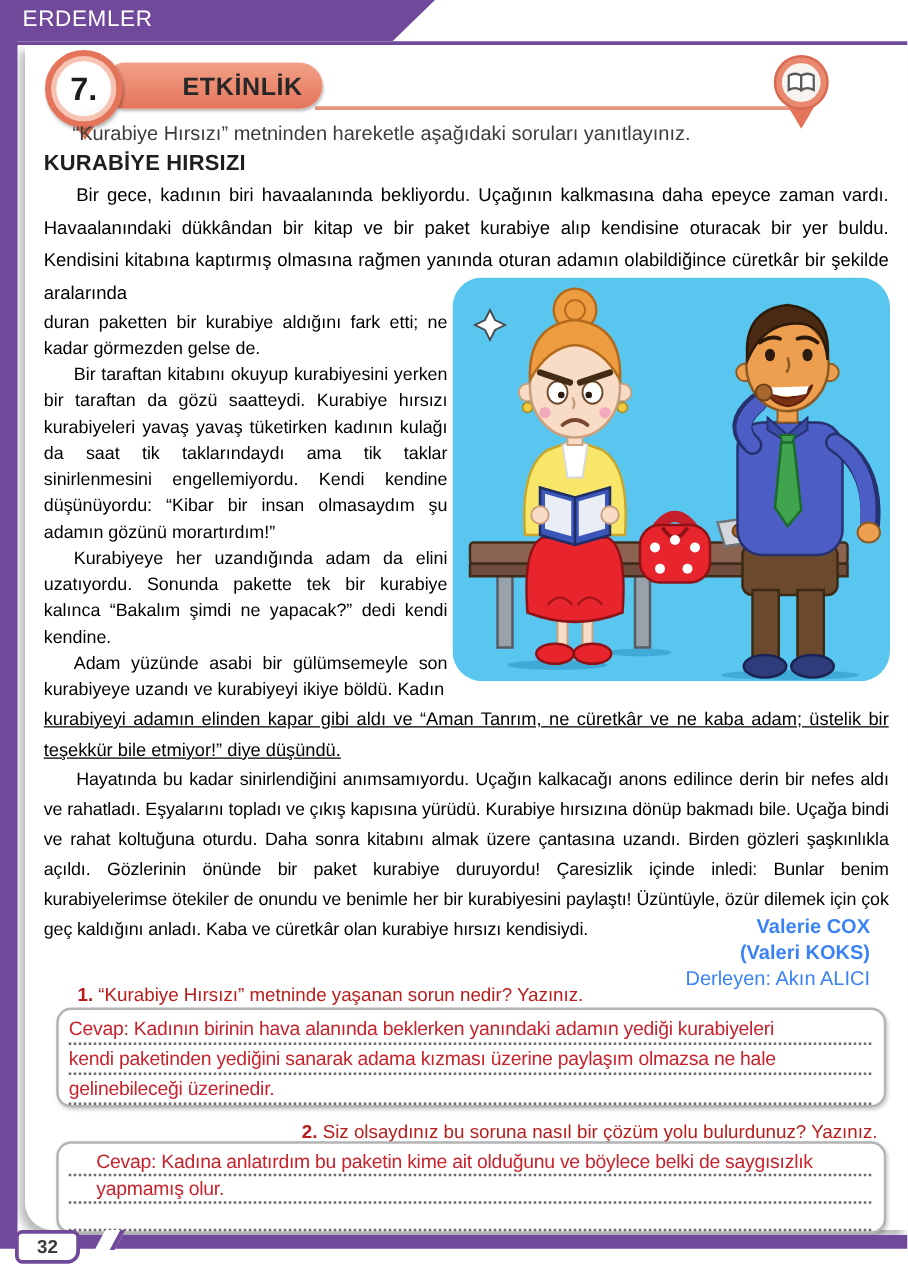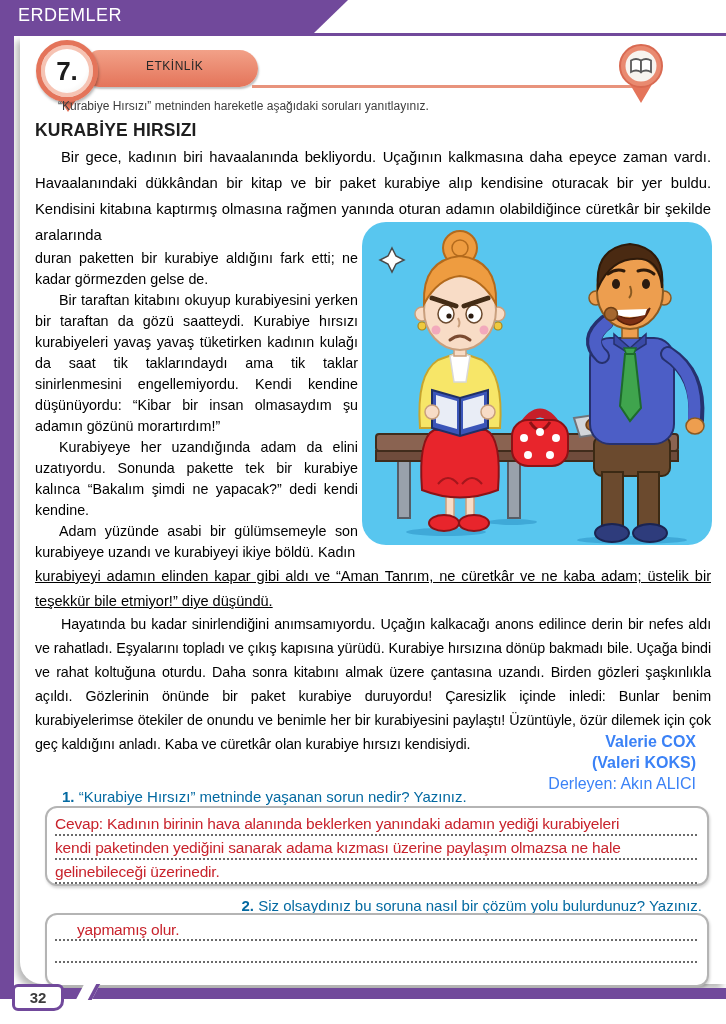--- a/index.html
+++ b/index.html
@@ -13,53 +13,53 @@
   .banner-label { position:absolute; left:18px; top:5px; color:#ffffff; font-weight:normal;
                   font-size:18px; letter-spacing:.5px; }
   .banner-rule { position:absolute; left:0; top:33px; width:726px; height:3px; background:#71499b; }
   .content-box { position:absolute; left:20px; top:36px; width:706px; height:948px; background:#fff;
                  border-bottom-left-radius:22px; box-shadow:-4px 5px 7px rgba(0,0,0,.28); }
 
   
   .act-pill { position:absolute; left:88px; top:50px; width:170px; height:37px;
               background:linear-gradient(#f2a188,#e4745a); border-radius:12px 20px 20px 12px;
               box-shadow:1px 2px 2px rgba(0,0,0,.25); }
-  .act-pill-label { position:absolute; left:58px; top:9px; font-weight:normal; font-size:12px;
+  .act-pill-label { position:absolute; left:58px; top:9px; font-weight:bold; font-size:20px;
                     color:#272727; letter-spacing:.5px; }
   .act-circle { position:absolute; left:36px; top:40px; width:62px; height:62px; border-radius:50%;
                 background:radial-gradient(circle at 40% 35%, #ffffff 55%, #e8e4e0);
                 border:5px solid #e4745a; box-shadow:inset 0 0 0 4px #f6c3b3, 1px 2px 3px rgba(0,0,0,.3);
                 display:flex; align-items:center; justify-content:center; }
   .act-circle-num { font-weight:bold; font-size:26px; color:#1c1c1c; }
   .act-tail { position:absolute; left:60px; top:100px; width:0; height:0;
               border-left:8px solid transparent; border-right:8px solid transparent;
               border-top:12px solid #e4745a; }
   .act-rule { position:absolute; left:252px; top:85px; width:382px; height:3px; background:#e8937c; }
   .act-pin { position:absolute; left:618px; top:44px; }
 
   
   .story-text { color:#000000; text-align:justify; }
-  .intro { position:absolute; left:58px; top:99px; font-size:12px; color:#3d3d3d; }
+  .intro { position:absolute; left:58px; top:99px; font-size:16px; color:#3d3d3d; }
   .story-title { position:absolute; left:35px; top:120px; width:672px; 
                  font-weight:bold; font-size:17.5px; color:#1e1e1e; letter-spacing:.2px; }
   .p1a { position:absolute; left:35px; top:144px; width:676px; font-size:14.8px; line-height:26px;
          text-indent:26px; }
   .narrow-col { position:absolute; left:35px; top:248px; width:323px; font-size:14.3px; line-height:21px; }
   .narrow-col p { text-indent:24px; }
   .narrow-col p.no-indent { text-indent:0; }
   .illustration { position:absolute; left:362px; top:222px; width:350px; height:323px; }
   .p4b { position:absolute; left:35px; top:564px; width:676px; font-size:14.6px; line-height:25px;text-decoration:underline; }
   .p5  { position:absolute; left:35px; top:612px; width:676px; font-size:14.3px; line-height:24px;
          letter-spacing:-0.1px; text-indent:26px; }
   .attribution { position:absolute; right:30px; top:731px; text-align:right; font-size:16px;
                  color:#3b82f6; line-height:21px; }
   .attribution .b { font-weight:bold; }
 
   
-  .question { position:absolute; left:62px; width:640px; font-size:15px; color:#0369a1; }
+  .question { position:absolute; left:62px; width:640px; font-size:15px; color:#b91c1c; }
   .q1 { top:788px; } .q2 { top:897px;text-align:right; }
   .question .qnum { font-weight:bold; }
   .answer-box { position:absolute; left:45px; width:664px; background:#fff;
                 border:2px solid #b4b4b4; border-radius:12px; box-shadow:1px 2px 3px rgba(0,0,0,.18);
                 padding:4px 10px 2px 8px; }
   .box1 { top:806px; height:80px; }
   .box2 { top:913px; height:74px; }
   .ans-line { position:relative; border-bottom:2px dotted #6a6a6a; color:#c8232c;
               font-size:15.5px; letter-spacing:-0.2px; white-space:nowrap; overflow:visible; }
   .box1 .ans-line { height:24px; line-height:23px; }
@@ -239,19 +239,20 @@
   <div class="ans-line"><span>Cevap: Kadının birinin hava alanında beklerken yanındaki adamın yediği kurabiyeleri</span></div>
   <div class="ans-line"><span>kendi paketinden yediğini sanarak adama kızması üzerine paylaşım olmazsa ne hale</span></div>
   <div class="ans-line"><span>gelinebileceği üzerinedir.</span></div>
 </div>
 
 <div class="question q2">
   <span class="qnum">2.</span>
   <span>Siz olsaydınız bu soruna nasıl bir çözüm yolu bulurdunuz? Yazınız.</span>
 </div>
 <div class="answer-box box2">
+  <div class="ans-line"><span>Cevap: Kadına anlatırdım bu paketin kime ait olduğunu ve böylece belki de saygısızlık</span></div>
   <div class="ans-line"><span>yapmamış olur.</span></div>
   <div class="ans-line"><span></span></div>
 </div>
 
 <div class="bottom-bar"></div>
 <div class="page-badge-slant"></div>
 <div class="page-badge">32</div>
 
 </body></html>

